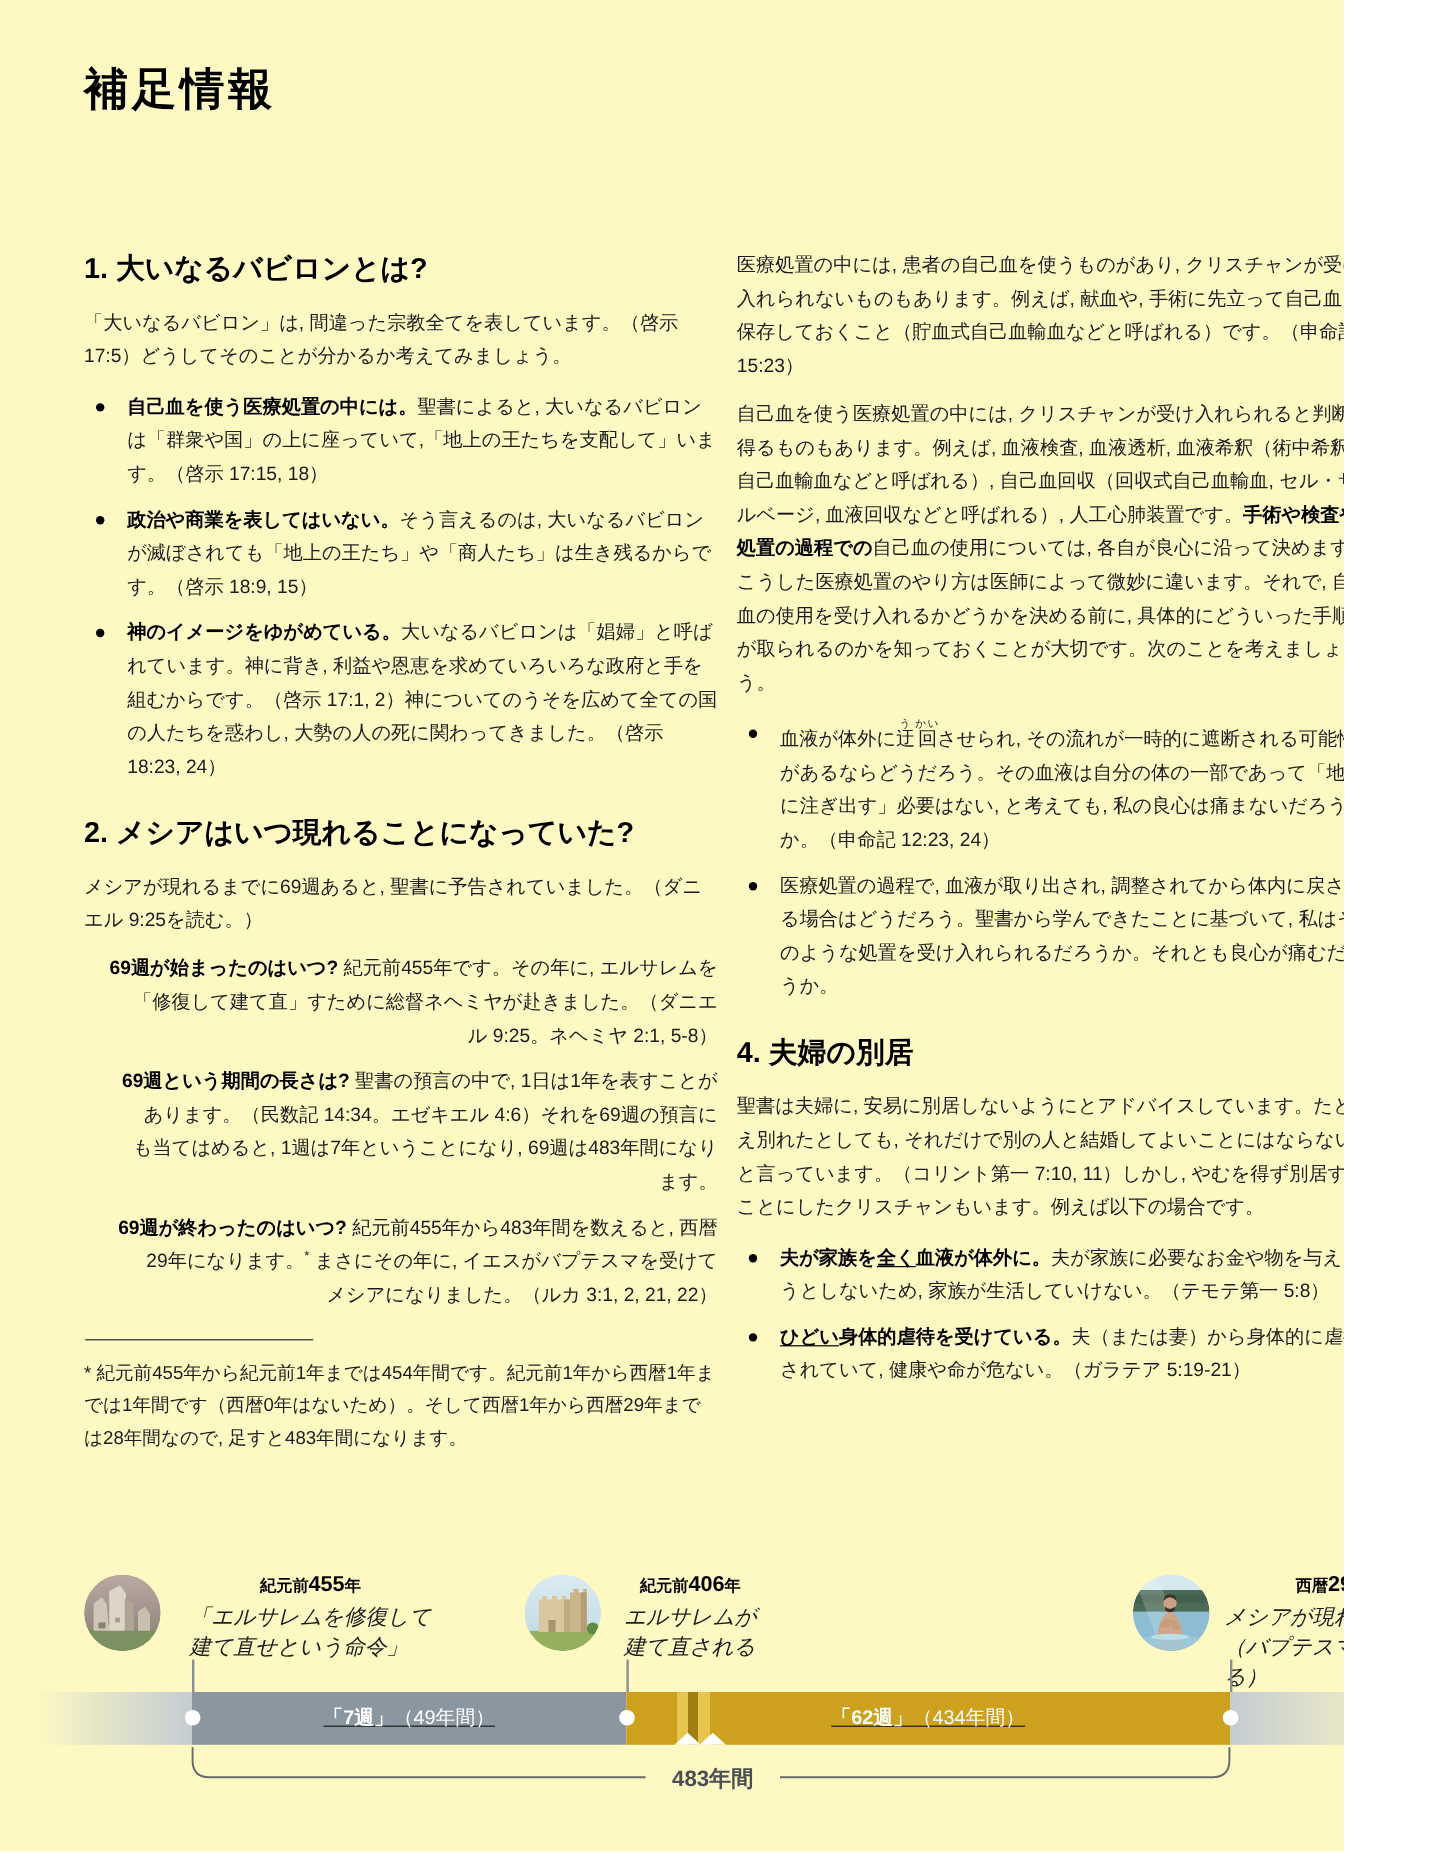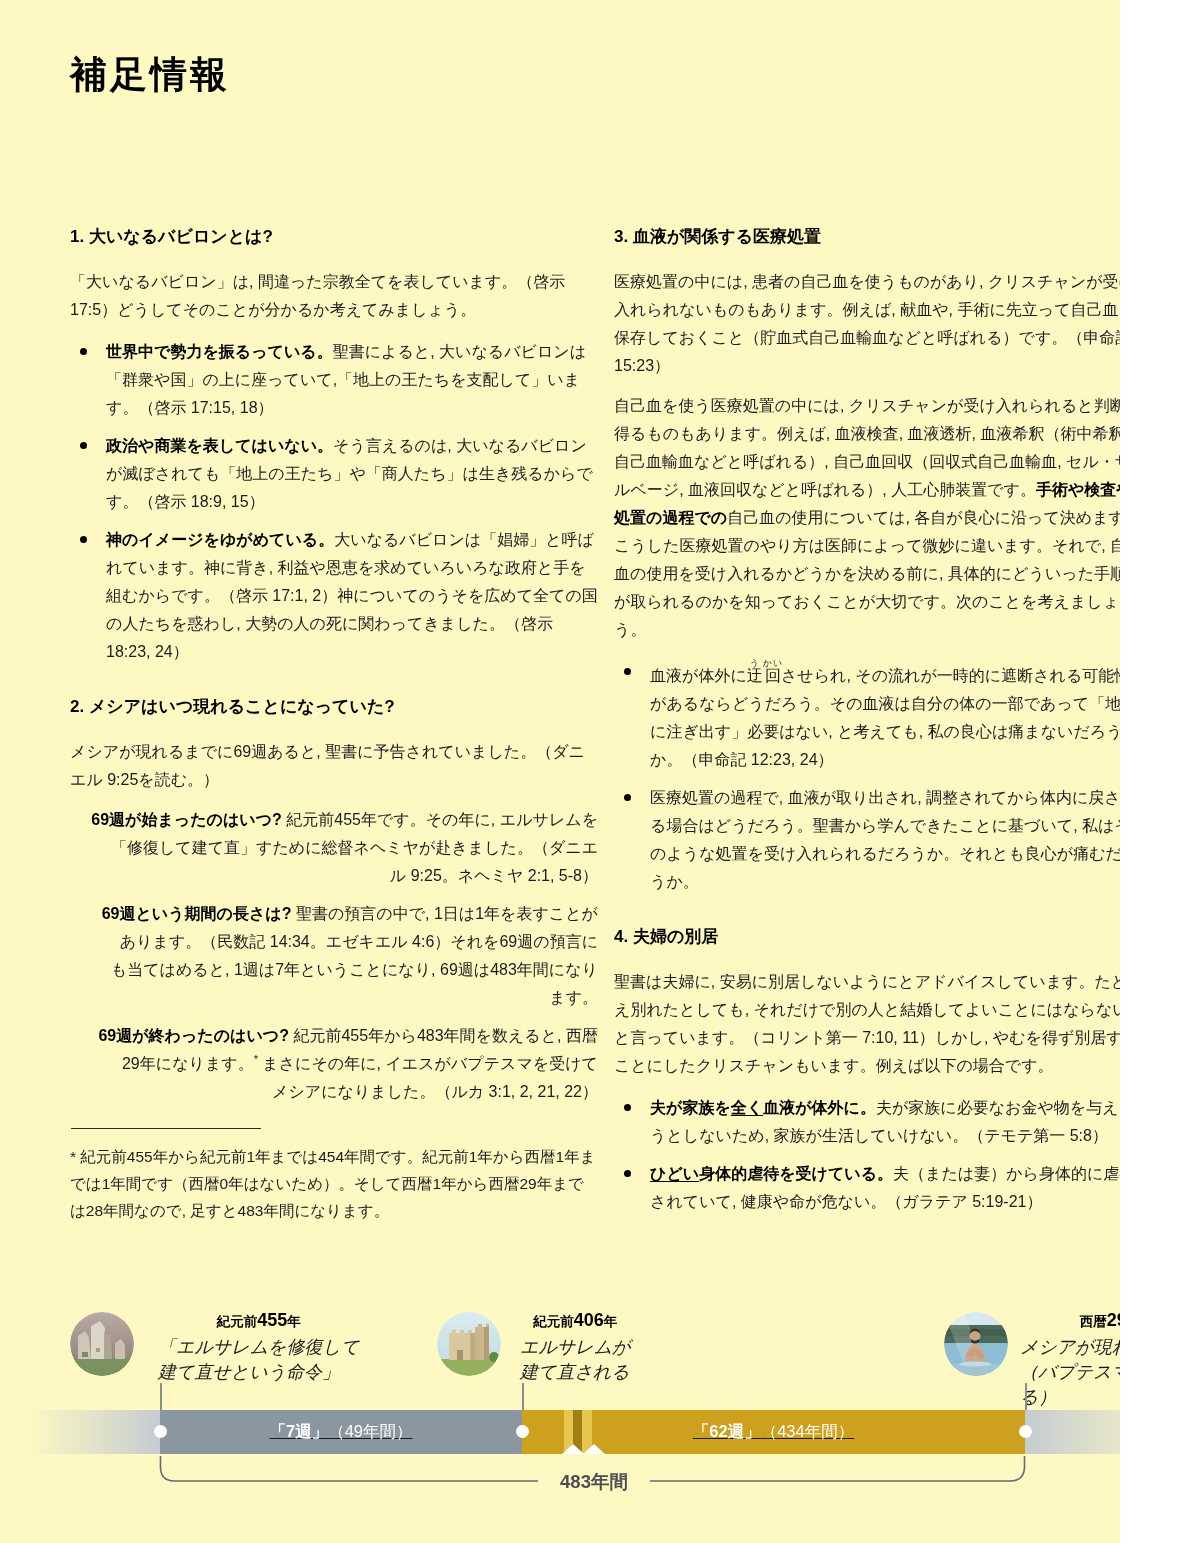--- a/index.html
+++ b/index.html
@@ -6,21 +6,21 @@
   body{font-family:"Liberation Sans","DejaVu Sans",sans-serif;color:#1c1c1c;
        -webkit-font-smoothing:antialiased;}
   .page{position:relative;width:1120px;height:1543px;background:#fef9c3;overflow:hidden;}
 
   .page-title{position:absolute;left:70px;top:50px;font-size:37px;font-weight:800;
               color:#000;letter-spacing:3px;margin:0;}
 
   .columns{position:absolute;left:70px;top:208px;width:1072px;display:flex;gap:16px;}
   .col{width:528px;font-size:16px;line-height:28px;}
 
-  h2.sec-h{font-size:17px;line-height:26px;font-weight:700;color:#000;margin:16px 0 18px 0;}
+  h2.sec-h{font-size:24px;line-height:26px;font-weight:700;color:#000;margin:4px 0 18px 0;}
   .sec{margin:0;}
   .sec + .sec{margin-top:28px;}
   .para{margin:0 0 12px 0;}
   .para:last-child{margin-bottom:0;}
 
   ul.blist{list-style:none;margin:14px 0 0 0;padding:0 0 0 36px;}
   ul.blist li{position:relative;margin:0 0 10px 0;}
   ul.blist li:last-child{margin-bottom:0;}
   ul.blist li::before{content:"";position:absolute;left:-26px;top:10px;width:7px;height:7px;
                       border-radius:50%;background:#000;}
@@ -78,42 +78,41 @@
   <h1 class="page-title">補足情報</h1>
 
   <div class="columns">
 
     <div class="col">
 
       <div class="sec">
         <h2 class="sec-h">1. 大いなるバビロンとは?</h2>
         <p class="para"><span>「大いなるバビロン」は, 間違った宗教全てを表しています。（啓示 17:5）どうしてそのことが分かるか考えてみましょう。</span></p>
         <ul class="blist">
-          <li><span class="b">世界中で勢力を振るっている。</span><span>聖書によると, 大いなるバビロンは「群衆や国」の上に座っていて,「地上の王たちを支配して」います。（啓示 17:15, 18）</span></li>
+          <li><span class="b">自己血を使う医療処置の中には。</span><span>聖書によると, 大いなるバビロンは「群衆や国」の上に座っていて,「地上の王たちを支配して」います。（啓示 17:15, 18）</span></li>
           <li><span class="b">政治や商業を表してはいない。</span><span>そう言えるのは, 大いなるバビロンが滅ぼされても「地上の王たち」や「商人たち」は生き残るからです。（啓示 18:9, 15）</span></li>
           <li><span class="b">神のイメージをゆがめている。</span><span>大いなるバビロンは「娼婦」と呼ばれています。神に背き, 利益や恩恵を求めていろいろな政府と手を組むからです。（啓示 17:1, 2）神についてのうそを広めて全ての国の人たちを惑わし, 大勢の人の死に関わってきました。（啓示 18:23, 24）</span></li>
         </ul>
       </div>
 
       <div class="sec">
         <h2 class="sec-h">2. メシアはいつ現れることになっていた?</h2>
         <p class="para"><span>メシアが現れるまでに69週あると, 聖書に予告されていました。（ダニエル 9:25を読む。）</span></p>
         <div class="qa"><span class="b">69週が始まったのはいつ?</span><span> 紀元前455年です。その年に, エルサレムを「修復して建て直」すために総督ネヘミヤが赴きました。（ダニエル 9:25。ネヘミヤ 2:1, 5-8）</span></div>
         <div class="qa"><span class="b">69週という期間の長さは?</span><span> 聖書の預言の中で, 1日は1年を表すことがあります。（民数記 14:34。エゼキエル 4:6）それを69週の預言にも当てはめると, 1週は7年ということになり, 69週は483年間になります。</span></div>
         <div class="qa"><span class="b">69週が終わったのはいつ?</span><span> 紀元前455年から483年間を数えると, 西暦29年になります。</span><span class="sup">*</span><span> まさにその年に, イエスがバプテスマを受けてメシアになりました。（ルカ 3:1, 2, 21, 22）</span></div>
         <div class="fn-rule"></div>
         <p class="footnote"><span>* 紀元前455年から紀元前1年までは454年間です。紀元前1年から西暦1年までは1年間です（西暦0年はないため）。そして西暦1年から西暦29年までは28年間なので, 足すと483年間になります。</span></p>
       </div>
 
     </div>
 
     <div class="col">
 
       <div class="sec">
-        <h2 class="sec-h">3. 血液が関係する医療処置</h2>
         <p class="para"><span>医療処置の中には, 患者の自己血を使うものがあり, クリスチャンが受け入れられないものもあります。例えば, 献血や, 手術に先立って自己血を保存しておくこと（貯血式自己血輸血などと呼ばれる）です。（申命記 15:23）</span></p>
         <p class="para"><span>自己血を使う医療処置の中には, クリスチャンが受け入れられると判断し得るものもあります。例えば, 血液検査, 血液透析, 血液希釈（術中希釈式自己血輸血などと呼ばれる）, 自己血回収（回収式自己血輸血, セル・サルベージ, 血液回収などと呼ばれる）, 人工心肺装置です。</span><span class="b">手術や検査や処置の過程での</span><span>自己血の使用については, 各自が良心に沿って決めます。こうした医療処置のやり方は医師によって微妙に違います。それで, 自己血の使用を受け入れるかどうかを決める前に, 具体的にどういった手順が取られるのかを知っておくことが大切です。次のことを考えましょう。</span></p>
         <ul class="blist">
           <li><span>血液が体外に</span><ruby>迂<rt>う</rt>回<rt>かい</rt></ruby><span>させられ, その流れが一時的に遮断される可能性があるならどうだろう。その血液は自分の体の一部であって「地面に注ぎ出す」必要はない, と考えても, 私の良心は痛まないだろうか。（申命記 12:23, 24）</span></li>
           <li><span>医療処置の過程で, 血液が取り出され, 調整されてから体内に戻される場合はどうだろう。聖書から学んできたことに基づいて, 私はそのような処置を受け入れられるだろうか。それとも良心が痛むだろうか。</span></li>
         </ul>
       </div>
 
       <div class="sec">
         <h2 class="sec-h">4. 夫婦の別居</h2>

